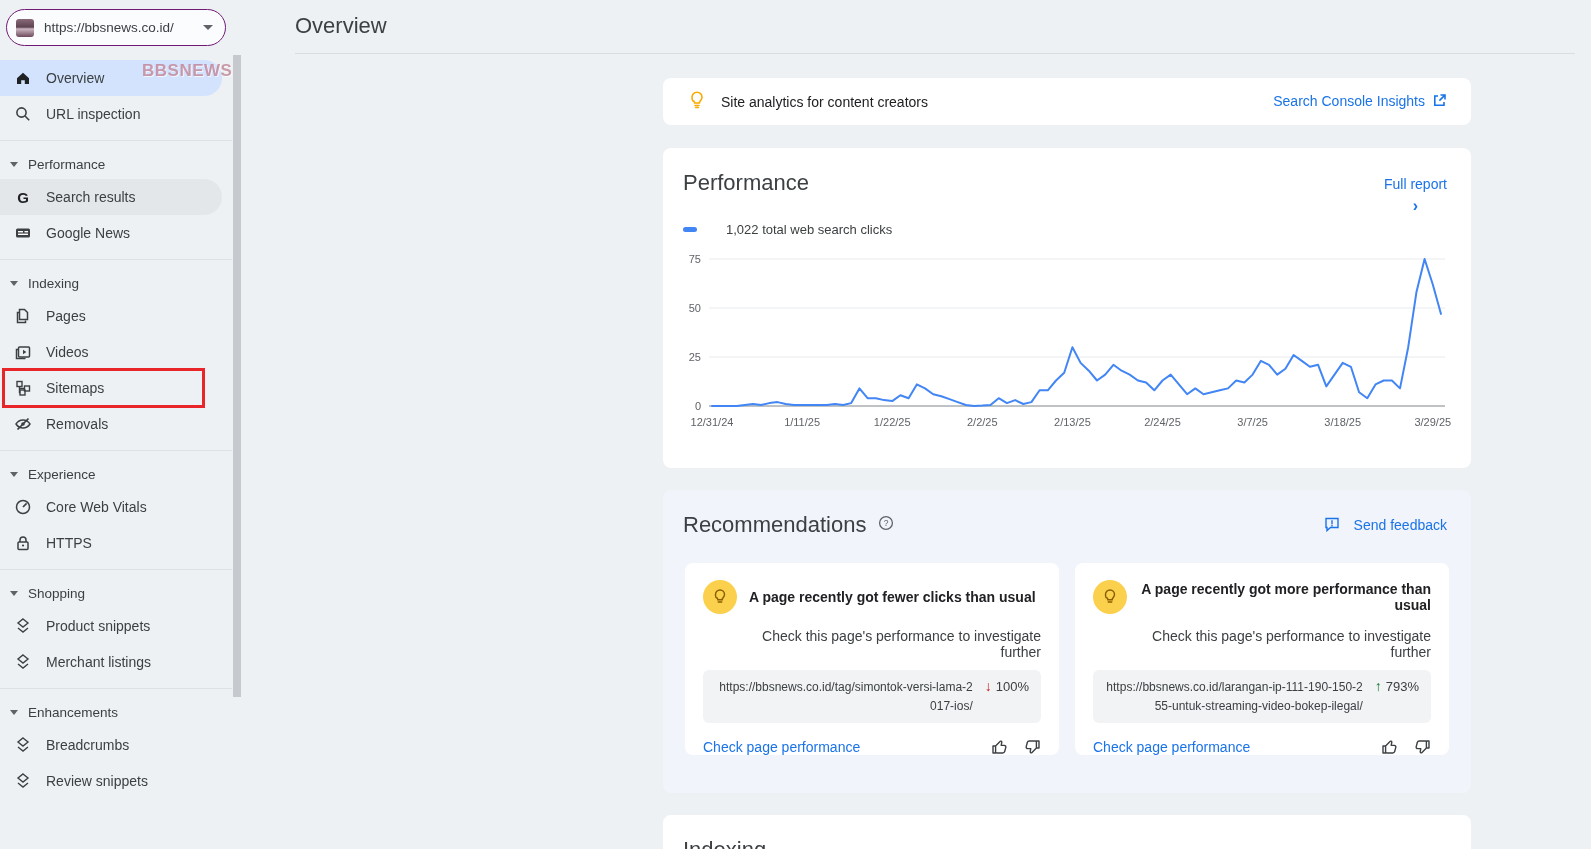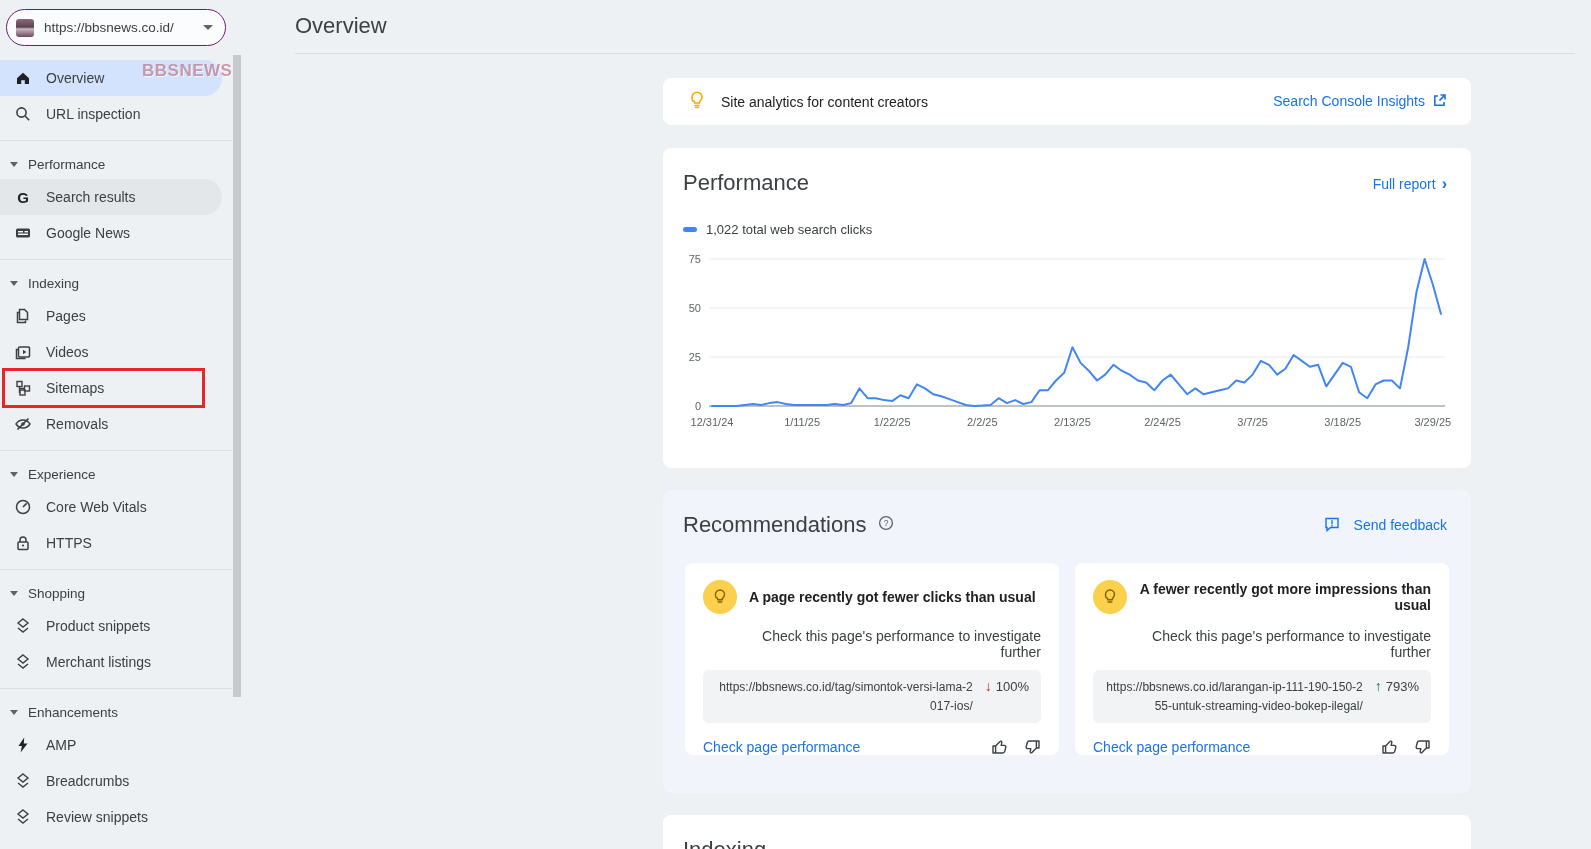--- a/index.html
+++ b/index.html
@@ -43,23 +43,23 @@
   .card { position:absolute; left:663px; width:808px; background:#fff; border-radius:8px; }
 
   .banner { top:78px; height:47px; display:flex; align-items:center; padding:0 24px; }
   .banner-text { font-size:14px; color:#202124; margin-left:14px; }
   .banner-link { margin-left:auto; display:flex; align-items:flex-start; gap:7px; color:#1a73e8;
     font-size:14px; font-weight:500; cursor:pointer; }
 
   .perf { top:148px; height:320px; padding:22px 20px; }
   .card-title { font-size:22px; color:#3c4043; }
   .full-report { position:absolute; right:24px; top:28px; display:flex; align-items:center; gap:6px;
-    color:#1a73e8; font-size:14px; font-weight:500; cursor:pointer; }
+    color:#1a73e8; font-size:14px; font-weight:500; cursor:pointer;flex-direction:column; }
   .chev-right { font-size:16px; line-height:1; font-weight:700; }
-  .legend { display:flex; align-items:center; margin-top:26px; }
+  .legend { display:flex; align-items:center; margin-top:26px;gap:20px; }
   .legend-swatch { width:14px; height:5px; border-radius:2.5px; background:#4285f4; }
   .legend-text { margin-left:9px; font-size:13px; color:#3c4043; }
   .chart-wrap { margin-top:8px; }
   .chart-wrap svg { overflow:visible; }
   .tick { font-size:11px; fill:#5f6368; font-family:"Liberation Sans",sans-serif; }
 
   .reco { top:490px; height:303px; background:#f1f4fb; }
   .reco-head { display:flex; align-items:center; padding:22px 24px 0 20px; }
   .help-icon { margin-left:12px; cursor:pointer; }
   .send-feedback { margin-left:auto; display:flex; align-items:center; gap:14px; color:#1a73e8;
@@ -239,28 +239,20 @@
       </div>
 
       <div class="nav-divider"></div>
 
       <div class="nav-header">
         <span class="chev"></span>
         <span class="nav-header-label">Enhancements</span>
       </div>
       <div class="nav-item">
         <span class="nav-icon">
-          <svg width="18" height="18" viewBox="0 0 18 18">
-              <path d="M10.2 1.5 4.5 10h3.4L6.6 16.5 13.5 7.5H9.8z" fill="#202124"></path>
-            </svg>
-        </span>
-        <span class="nav-label">AMP</span>
-      </div>
-      <div class="nav-item">
-        <span class="nav-icon">
           <svg width="18" height="18" viewBox="0 0 18 18" fill="none" stroke="#3c4043" stroke-width="1.4">
               <path d="M9 2 14 6 9 10 4 6z"></path>
               <path d="M4 11l5 4 5-4"></path>
             </svg>
         </span>
         <span class="nav-label">Breadcrumbs</span>
       </div>
       <div class="nav-item">
         <span class="nav-icon">
           <svg width="18" height="18" viewBox="0 0 18 18" fill="none" stroke="#3c4043" stroke-width="1.4">
@@ -389,21 +381,21 @@
       </div>
 
       <div class="reco-card">
         <div class="reco-row1">
           <span class="bulb-circle">
             <svg width="18" height="18" viewBox="0 0 20 20" fill="none" stroke="#8a5f00" stroke-width="1.6" stroke-linecap="round">
                 <path d="M10 2.2a5 5 0 0 1 5 5c0 1.9-1 2.9-1.8 3.9-.5.6-.8 1.1-.8 1.9H7.6c0-.8-.3-1.3-.8-1.9C6 11.1 5 10.1 5 7.2a5 5 0 0 1 5-5z"></path>
                 <path d="M8 15.5h4"></path>
               </svg>
           </span>
-          <span class="reco-title">A fewer recently got more impressions than usual</span>
+          <span class="reco-title">A page recently got more performance than usual</span>
         </div>
         <div class="reco-sub">Check this page's performance to investigate further</div>
         <div class="url-chip">
           <span class="url-text">https://bbsnews.co.id/larangan-ip-111-190-150-255-untuk-streaming-video-bokep-ilegal/</span>
           <span class="pct">
             <span class="arrow-up">↑</span>
             <span>793%</span>
           </span>
         </div>
         <div class="reco-actions">

